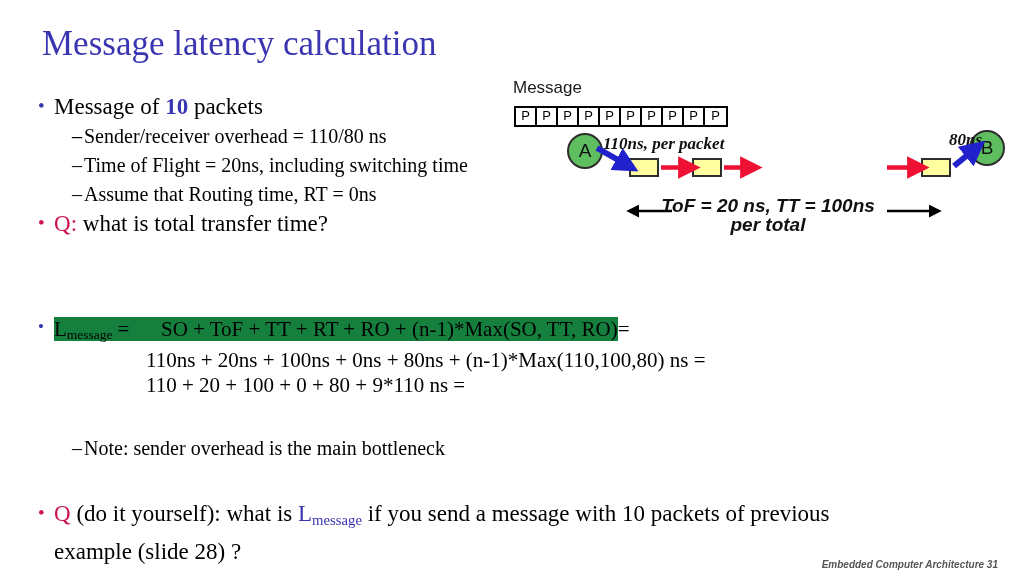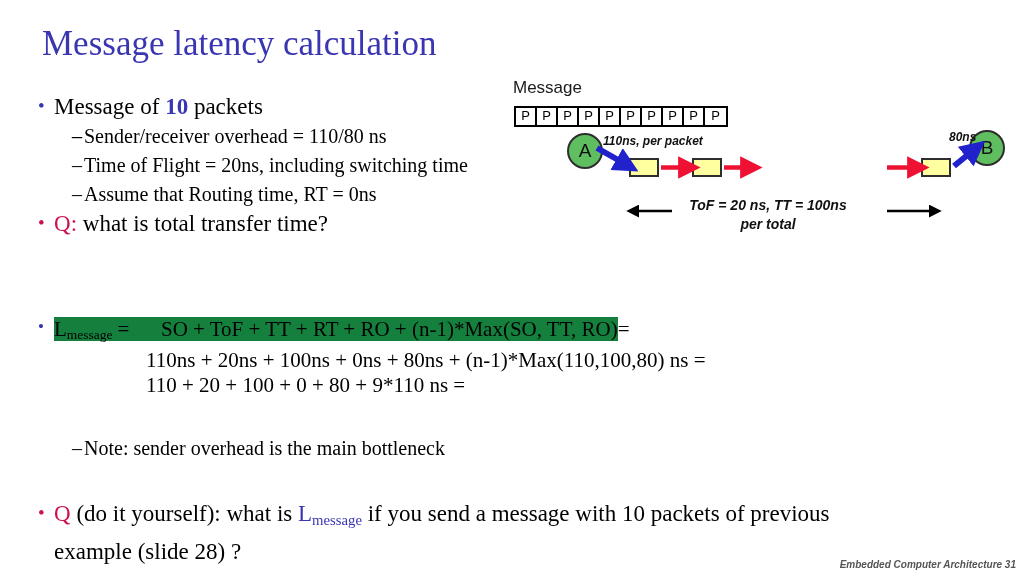--- a/index.html
+++ b/index.html
@@ -119,21 +119,21 @@
   #final-q > .bul {
     position: absolute;
     left: 2px; top: -1px;
     font-size: 19px;
     color: #cc1155;
   }
 
   
   #footer {
     position: absolute;
-    right: 8px;
+    right: 26px;
     bottom: 6px;
     font-family: "Liberation Sans", "DejaVu Sans", sans-serif;
     font-size: 10px;
     font-style: italic;
     font-weight: bold;
     color: #555555;
     white-space: nowrap;
   }
 
   
@@ -195,39 +195,39 @@
     background: #ffffa0;
     border: 2px solid #2e2e2e;
     box-sizing: border-box;
   }
   #ybox1 { left: 124px; top: 80px; }
   #ybox2 { left: 187px; top: 80px; }
   #ybox3 { left: 416px; top: 80px; }
 
   .lbl-it {
     position: absolute;
-    font-family: Liberation Sans, sans-serif;
+    font-family: Liberation Serif, serif;
     font-style: italic;
-    font-size: 12px;
+    font-size: 17px;
     font-weight: bold;
     color: #111;
     white-space: nowrap;
   }
   #lbl-110 { left: 98px; top: 56px; }
   #lbl-80  { left: 432px; top: 52px; margin-left: 12px; }
 
   #tof-caption {
     position: absolute;
     left: 138px; top: 118px;
     width: 250px;
     text-align: center;
     font-family: "Liberation Sans", "DejaVu Sans", sans-serif;
     font-style: italic;
     font-weight: bold;
-    font-size: 14px;
+    font-size: 19px;
     line-height: 19px;
     color: #111;
   }
   #svg-arrows {
     position: absolute;
     left: 0; top: 0;
     width: 519px; height: 165px;
     pointer-events: none;
   }
 </style>

